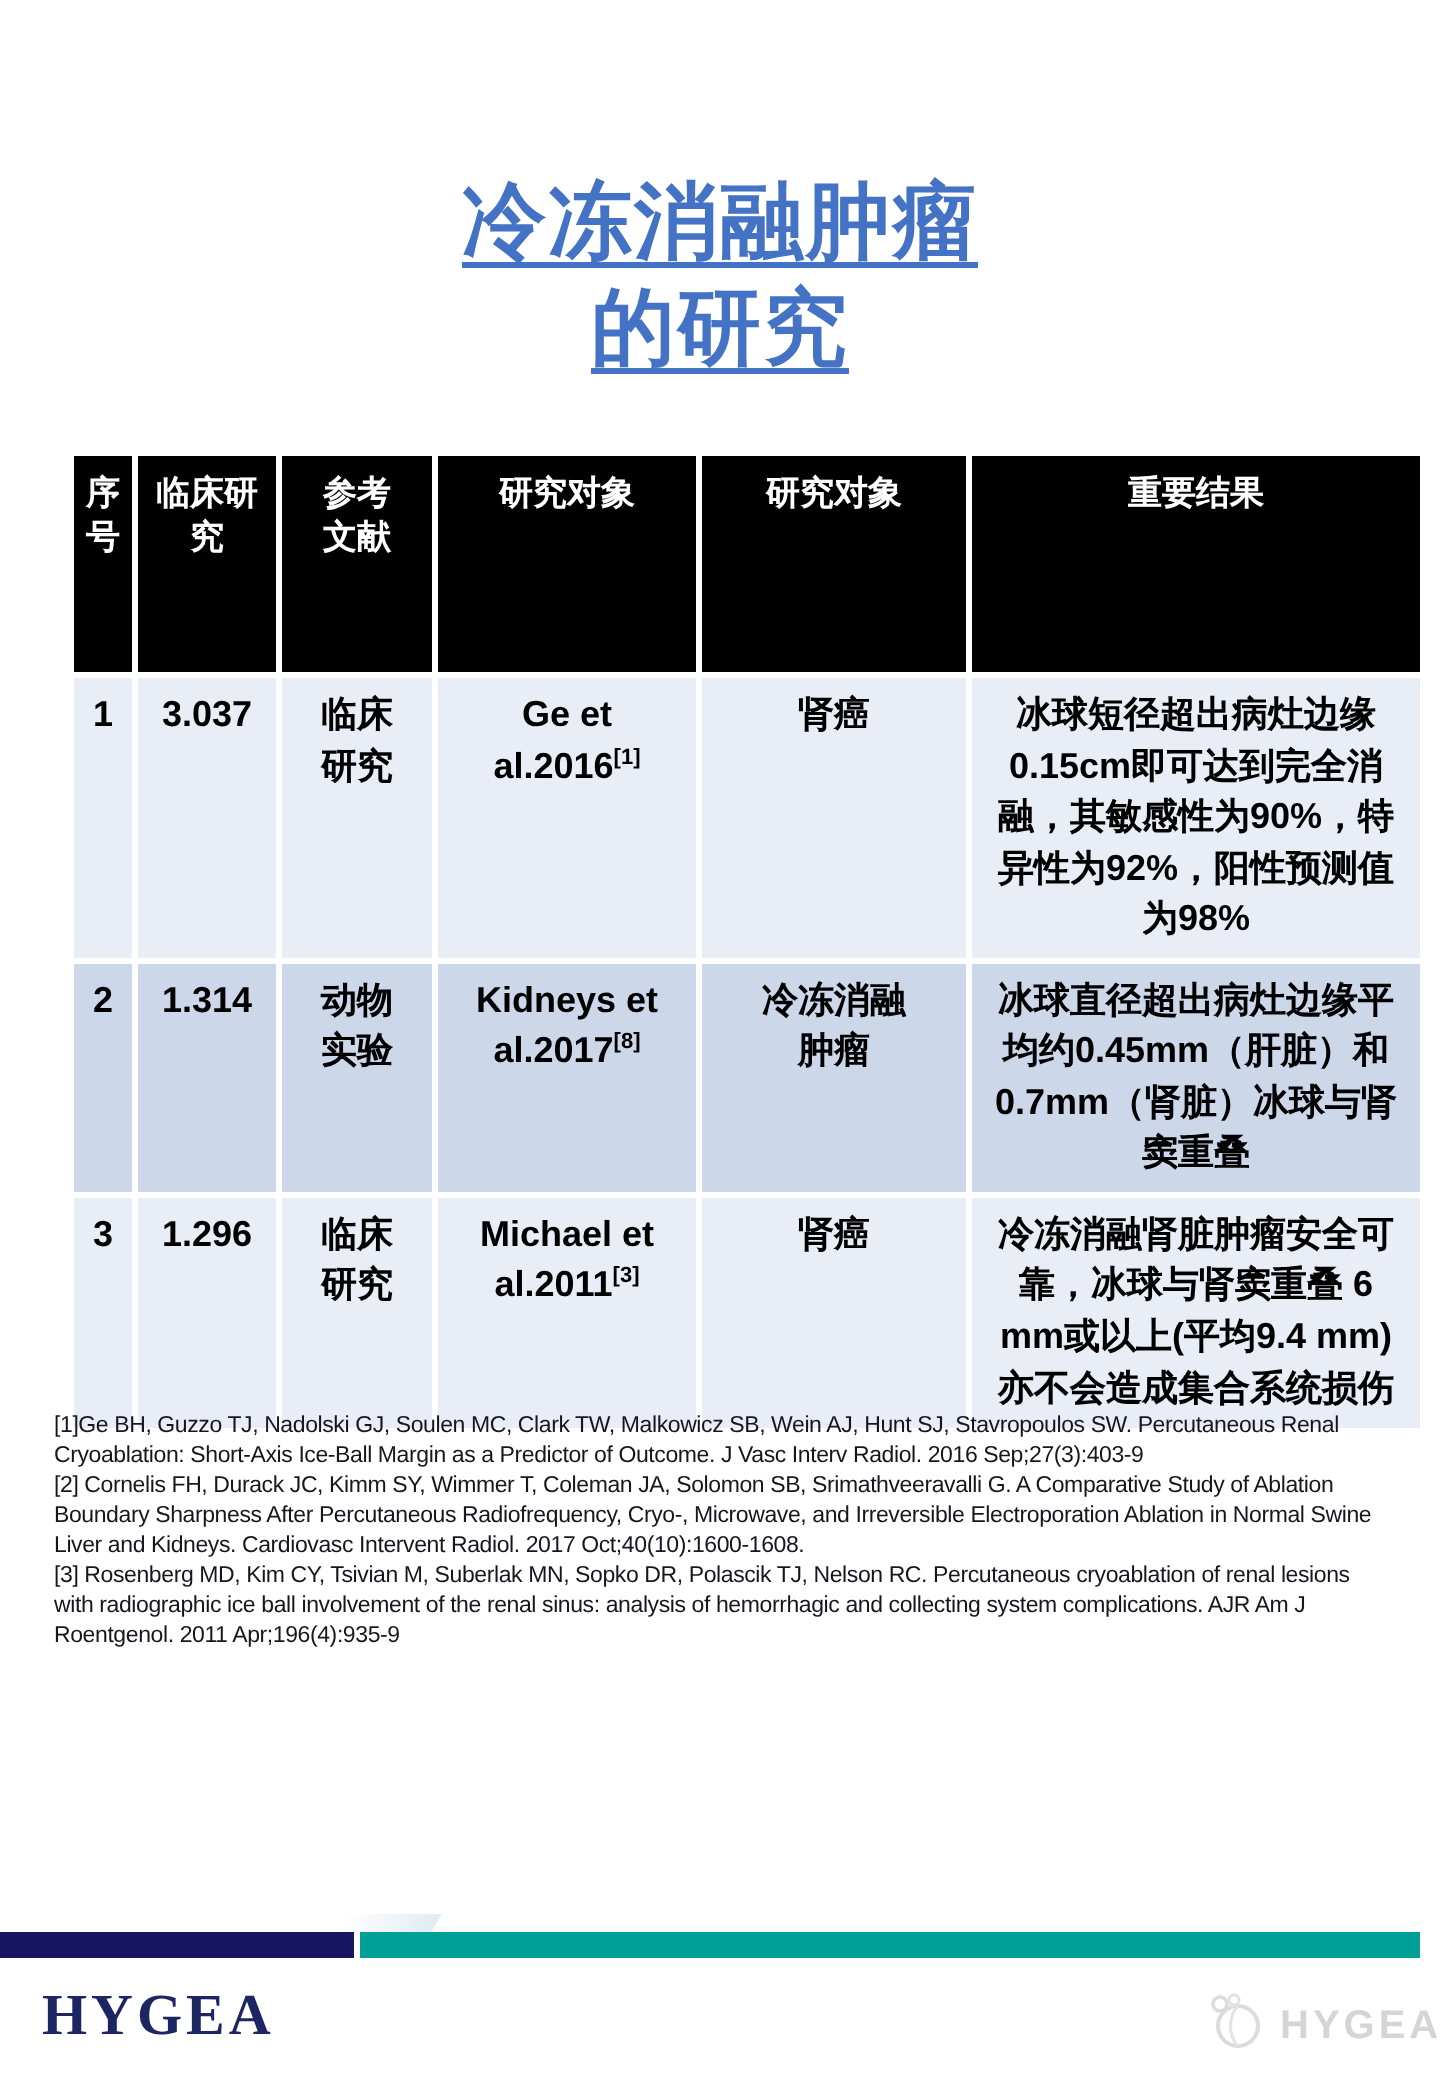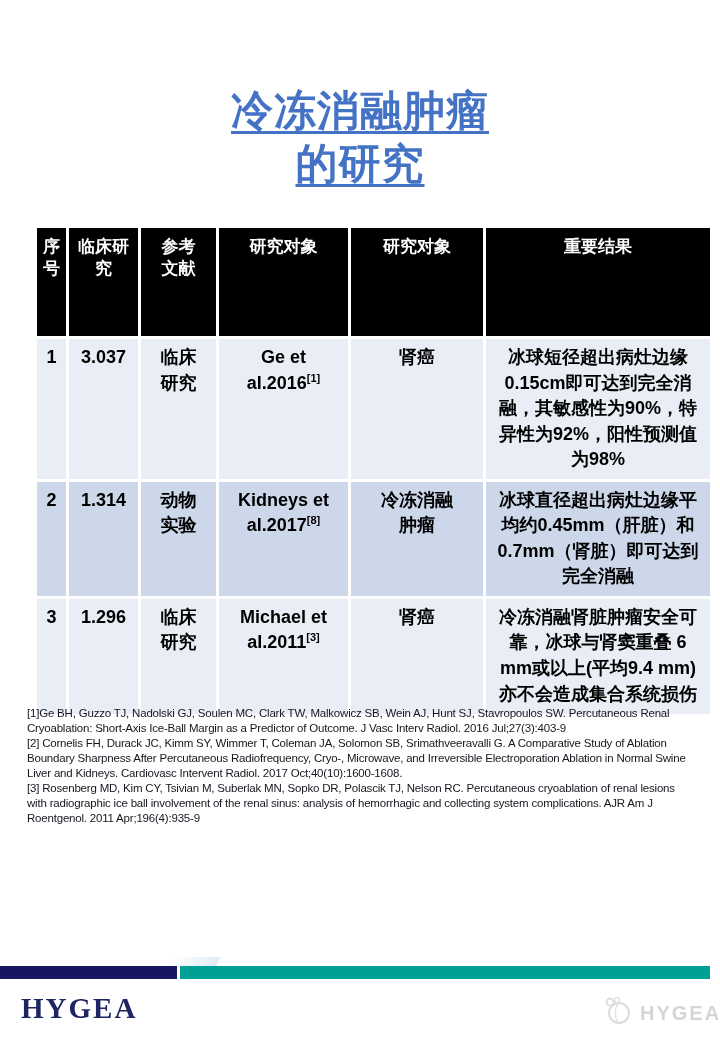--- a/index.html
+++ b/index.html
@@ -94,35 +94,35 @@
         <td><span>Ge et al.2016</span><sup>[1]</sup></td>
         <td>肾癌</td>
         <td>冰球短径超出病灶边缘0.15cm即可达到完全消融，其敏感性为90%，特异性为92%，阳性预测值为98%</td>
       </tr>
       <tr class="row-b row-2">
         <td>2</td>
         <td>1.314</td>
         <td>动物实验</td>
         <td><span>Kidneys et al.2017</span><sup>[8]</sup></td>
         <td>冷冻消融肿瘤</td>
-        <td>冰球直径超出病灶边缘平均约0.45mm（肝脏）和0.7mm（肾脏）即可达到完全消融</td>
+        <td>冰球直径超出病灶边缘平均约0.45mm（肝脏）和0.7mm（肾脏）冰球与肾窦重叠</td>
       </tr>
       <tr class="row-a row-3">
         <td>3</td>
         <td>1.296</td>
         <td>临床研究</td>
         <td><span>Michael et al.2011</span><sup>[3]</sup></td>
         <td>肾癌</td>
         <td>冷冻消融肾脏肿瘤安全可靠，冰球与肾窦重叠 6 mm或以上(平均9.4 mm)亦不会造成集合系统损伤</td>
       </tr>
     </tbody>
   </table>
 
   <div class="refs">
-    <p>[1]Ge BH, Guzzo TJ, Nadolski GJ, Soulen MC, Clark TW, Malkowicz SB, Wein AJ, Hunt SJ, Stavropoulos SW. Percutaneous Renal Cryoablation: Short-Axis Ice-Ball Margin as a Predictor of Outcome. J Vasc Interv Radiol. 2016 Jul;27(3):403-9</p>
+    <p>[1]Ge BH, Guzzo TJ, Nadolski GJ, Soulen MC, Clark TW, Malkowicz SB, Wein AJ, Hunt SJ, Stavropoulos SW. Percutaneous Renal Cryoablation: Short-Axis Ice-Ball Margin as a Predictor of Outcome. J Vasc Interv Radiol. 2016 Sep;27(3):403-9</p>
     <p>[2] Cornelis FH, Durack JC, Kimm SY, Wimmer T, Coleman JA, Solomon SB, Srimathveeravalli G. A Comparative Study of Ablation Boundary Sharpness After Percutaneous Radiofrequency, Cryo-, Microwave, and Irreversible Electroporation Ablation in Normal Swine Liver and Kidneys. Cardiovasc Intervent Radiol. 2017 Oct;40(10):1600-1608.</p>
     <p>[3] Rosenberg MD, Kim CY, Tsivian M, Suberlak MN, Sopko DR, Polascik TJ, Nelson RC. Percutaneous cryoablation of renal lesions with radiographic ice ball involvement of the renal sinus: analysis of hemorrhagic and collecting system complications. AJR Am J Roentgenol. 2011 Apr;196(4):935-9</p>
   </div>
 
   <div class="bar-glint"></div>
   <div class="bar-navy"></div>
   <div class="bar-teal"></div>
 
   <div class="brand">HYGEA</div>
 

